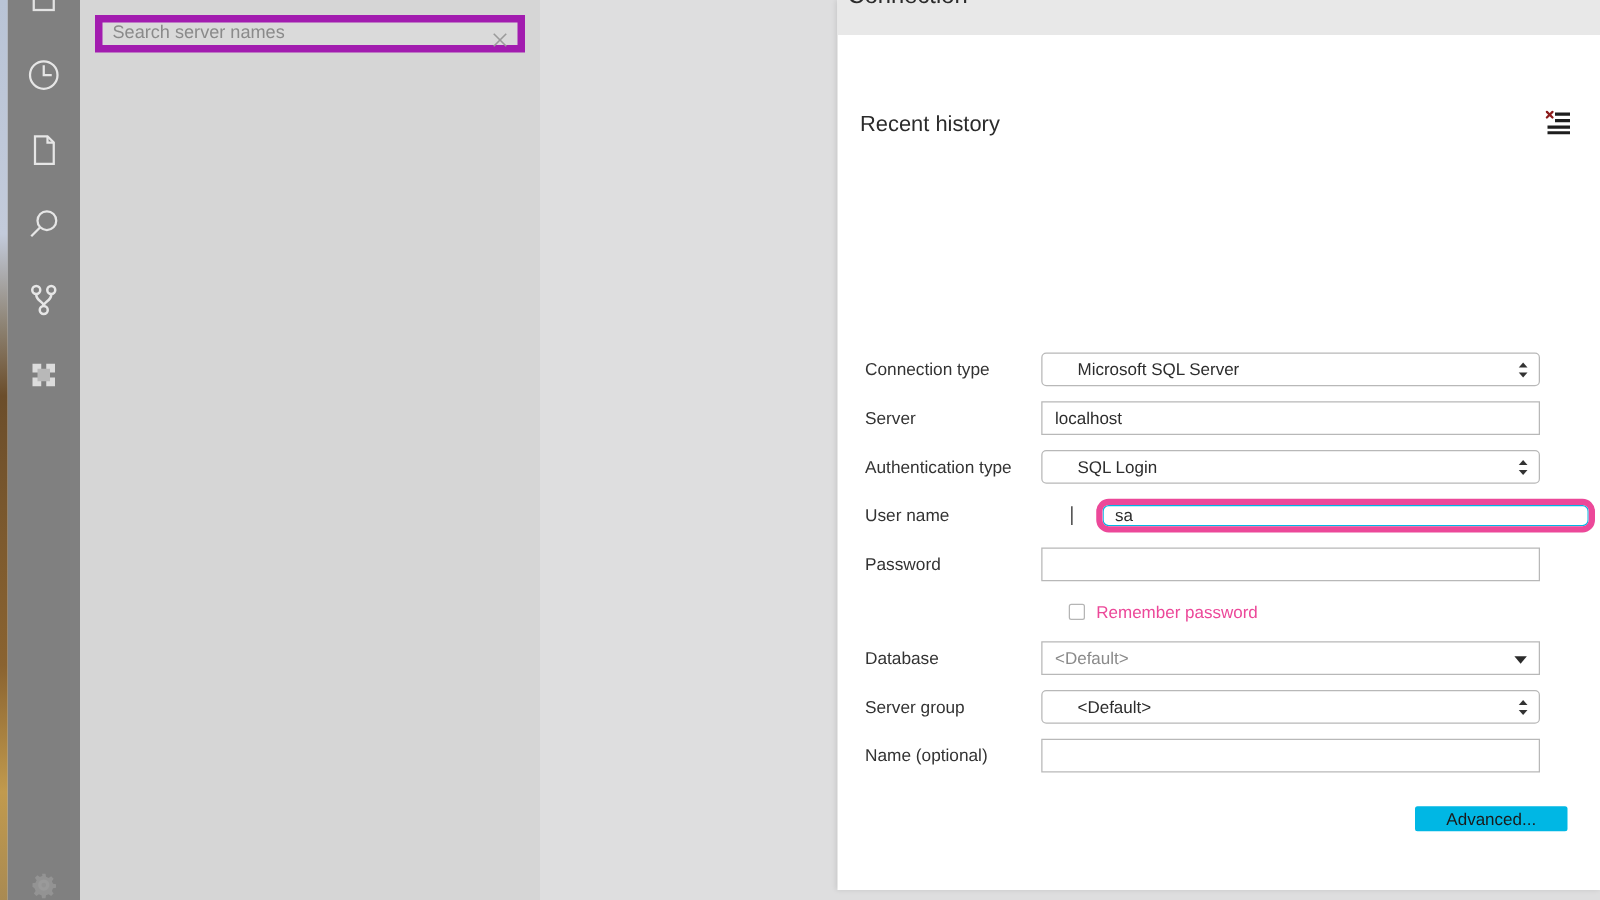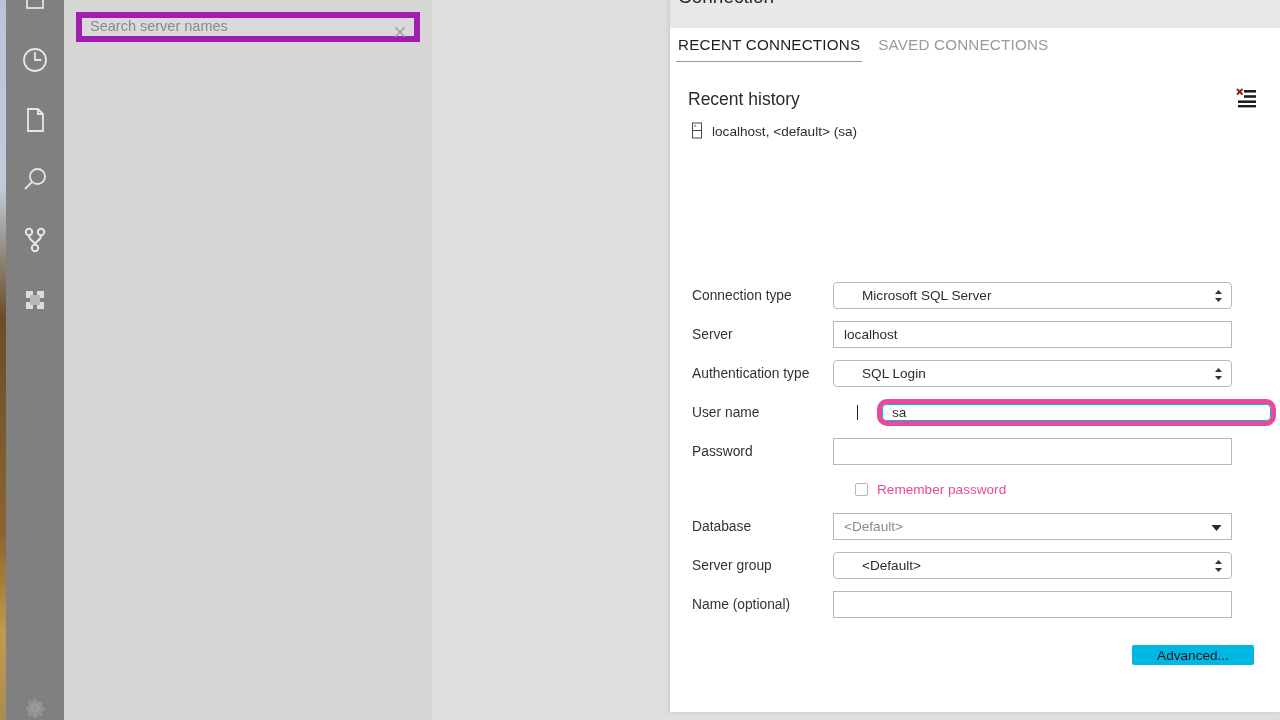--- a/index.html
+++ b/index.html
@@ -413,52 +413,36 @@
   </div>
 
   <div class="editor-area"></div>
 
   <div class="dialog">
 
     <div class="dialog-header">
       <div class="dialog-title">Connection</div>
     </div>
 
-    <div class="tabs">
-      <div class="tab active">RECENT CONNECTIONS</div>
-      <div class="tab">SAVED CONNECTIONS</div>
-    </div>
 
     <div class="history-head">Recent history</div>
 
     <div class="clear-history">
       <svg width="22" height="20" viewBox="0 0 22 20">
         <rect x="8" y="2" width="12" height="2.6" fill="#1e1e1e"></rect>
         <rect x="8" y="7.2" width="12" height="2.6" fill="#1e1e1e"></rect>
         <rect x="2" y="12.4" width="18" height="2.6" fill="#1e1e1e"></rect>
         <rect x="2" y="17" width="18" height="2.4" fill="#1e1e1e"></rect>
         <g stroke="#8c1b1b" stroke-width="1.8" stroke-linecap="round">
           <line x1="1.5" y1="1.5" x2="6" y2="6"></line>
           <line x1="6" y1="1.5" x2="1.5" y2="6"></line>
         </g>
       </svg>
     </div>
 
-    <div class="history-list">
-      <div class="history-item">
-        <span class="srv-icon">
-          <svg width="14" height="18" viewBox="0 0 14 18">
-            <rect x="2.5" y="1" width="9" height="15" fill="none" stroke="#4a4a4a" stroke-width="1"></rect>
-            <line x1="2.5" y1="8.5" x2="11.5" y2="8.5" stroke="#4a4a4a" stroke-width="1"></line>
-            <rect x="4.2" y="2.8" width="2" height="2" fill="#9a9a9a"></rect>
-          </svg>
-        </span>
-        <span class="srv-label">localhost, &lt;default&gt; (sa)</span>
-      </div>
-    </div>
 
     <div class="form">
 
       <div class="form-row">
         <div class="form-label">Connection type</div>
         <div class="field">
           <div class="sel" style="display:flex;align-items:center;">
             <span>Microsoft SQL Server</span>
           </div>
           <span class="spin">

